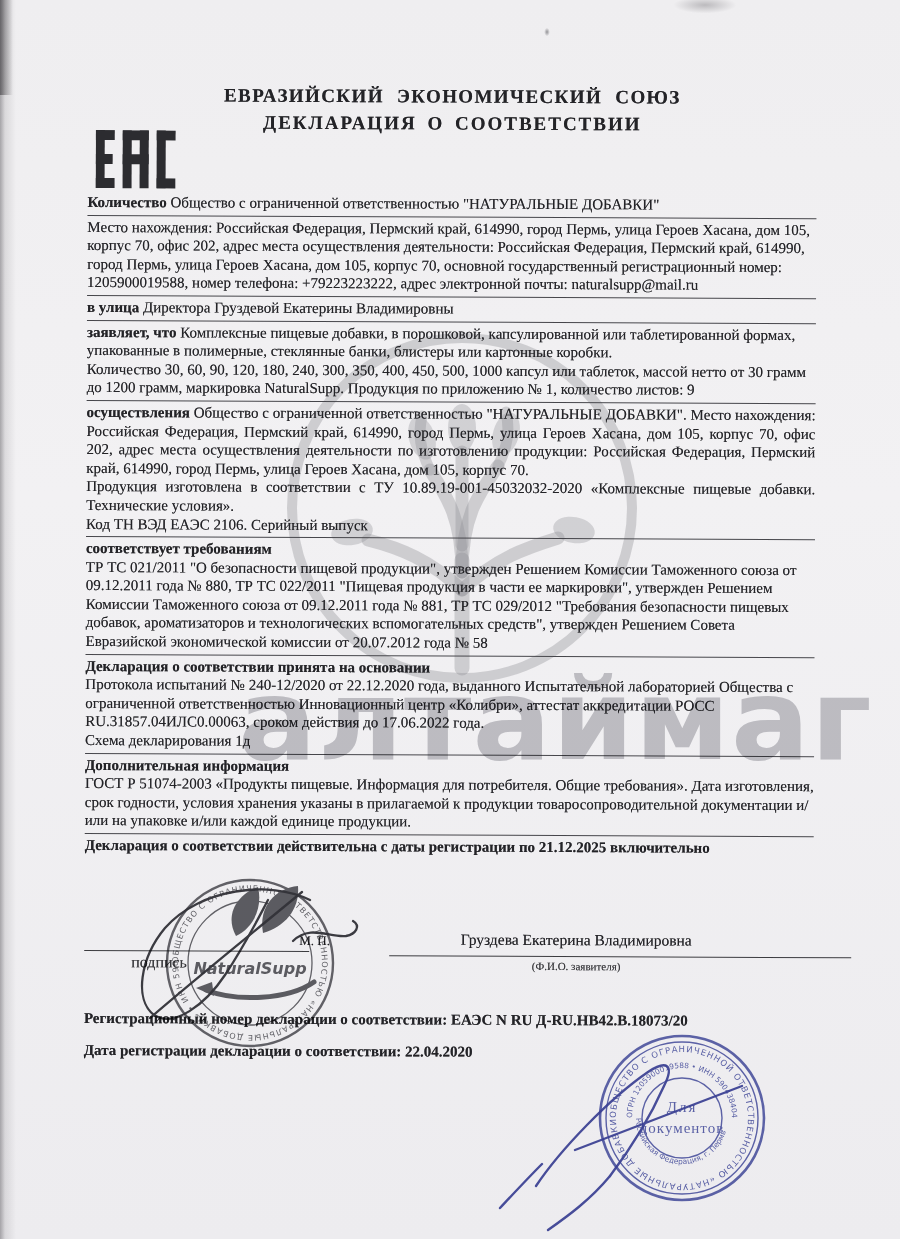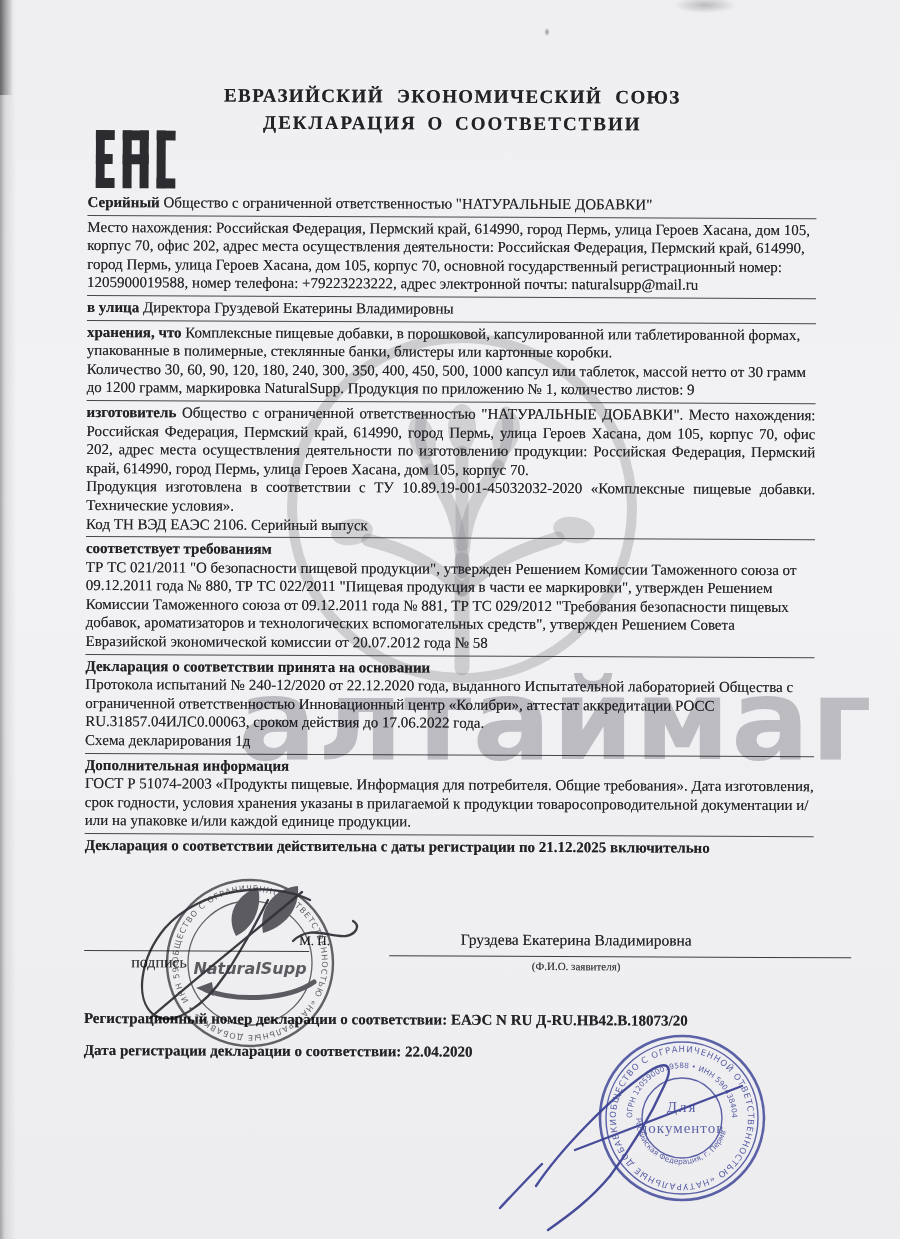--- a/index.html
+++ b/index.html
@@ -94,37 +94,37 @@
         <rect x="27" y="0" width="26" height="10"></rect>
           <rect x="27" y="24" width="26" height="10"></rect>
         <rect x="61" y="0" width="9" height="58"></rect>
           <rect x="61" y="0" width="19" height="10"></rect>
         <rect x="61" y="48" width="19" height="10"></rect>
       </g>
     </svg>
 
     <div class="body">
       <div class="sec">
-        <p><span class="b">Серийный</span>
+        <p><span class="b">Количество</span>
            <span>Общество с ограниченной ответственностью "НАТУРАЛЬНЫЕ ДОБАВКИ"</span></p>
       </div>
       <div class="sec">
         <p>Место нахождения: Российская Федерация, Пермский край, 614990, город Пермь, улица Героев Хасана, дом 105, корпус 70, офис 202, адрес места осуществления деятельности: Российская Федерация, Пермский край, 614990, город Пермь, улица Героев Хасана, дом 105, корпус 70, основной государственный регистрационный номер: 1205900019588, номер телефона: +79223223222, адрес электронной почты: naturalsupp@mail.ru</p>
       </div>
       <div class="sec">
         <p><span class="b">в улица</span>
            <span>Директора Груздевой Екатерины Владимировны</span></p>
       </div>
       <div class="sec">
-        <p><span class="b">хранения, что</span>
+        <p><span class="b">заявляет, что</span>
            <span>Комплексные пищевые добавки, в порошковой, капсулированной или таблетированной формах, упакованные в полимерные, стеклянные банки, блистеры или картонные коробки.</span></p>
         <p>Количество 30, 60, 90, 120, 180, 240, 300, 350, 400, 450, 500, 1000 капсул или таблеток, массой нетто от 30 грамм до 1200 грамм, маркировка NaturalSupp. Продукция по приложению № 1, количество листов: 9</p>
       </div>
       <div class="sec">
-        <p class="just"><span class="b">изготовитель</span>
+        <p class="just"><span class="b">осуществления</span>
            <span>Общество с ограниченной ответственностью "НАТУРАЛЬНЫЕ ДОБАВКИ". Место нахождения: Российская Федерация, Пермский край, 614990, город Пермь, улица Героев Хасана, дом 105, корпус 70, офис 202, адрес места осуществления деятельности по изготовлению продукции: Российская Федерация, Пермский край, 614990, город Пермь, улица Героев Хасана, дом 105, корпус 70.</span></p>
         <p class="just">Продукция изготовлена в соответствии с ТУ 10.89.19-001-45032032-2020 «Комплексные пищевые добавки. Технические условия».</p>
         <p>Код ТН ВЭД ЕАЭС 2106. Серийный выпуск</p>
       </div>
       <div class="sec">
         <p class="b">соответствует требованиям</p>
         <p>ТР ТС 021/2011 "О безопасности пищевой продукции", утвержден Решением Комиссии Таможенного союза от 09.12.2011 года № 880, ТР ТС 022/2011 "Пищевая продукция в части ее маркировки", утвержден Решением Комиссии Таможенного союза от 09.12.2011 года № 881, ТР ТС 029/2012 "Требования безопасности пищевых добавок, ароматизаторов и технологических вспомогательных средств", утвержден Решением Совета Евразийской экономической комиссии от 20.07.2012 года № 58</p>
       </div>
       <div class="sec">
         <p class="b">Декларация о соответствии принята на основании</p>

